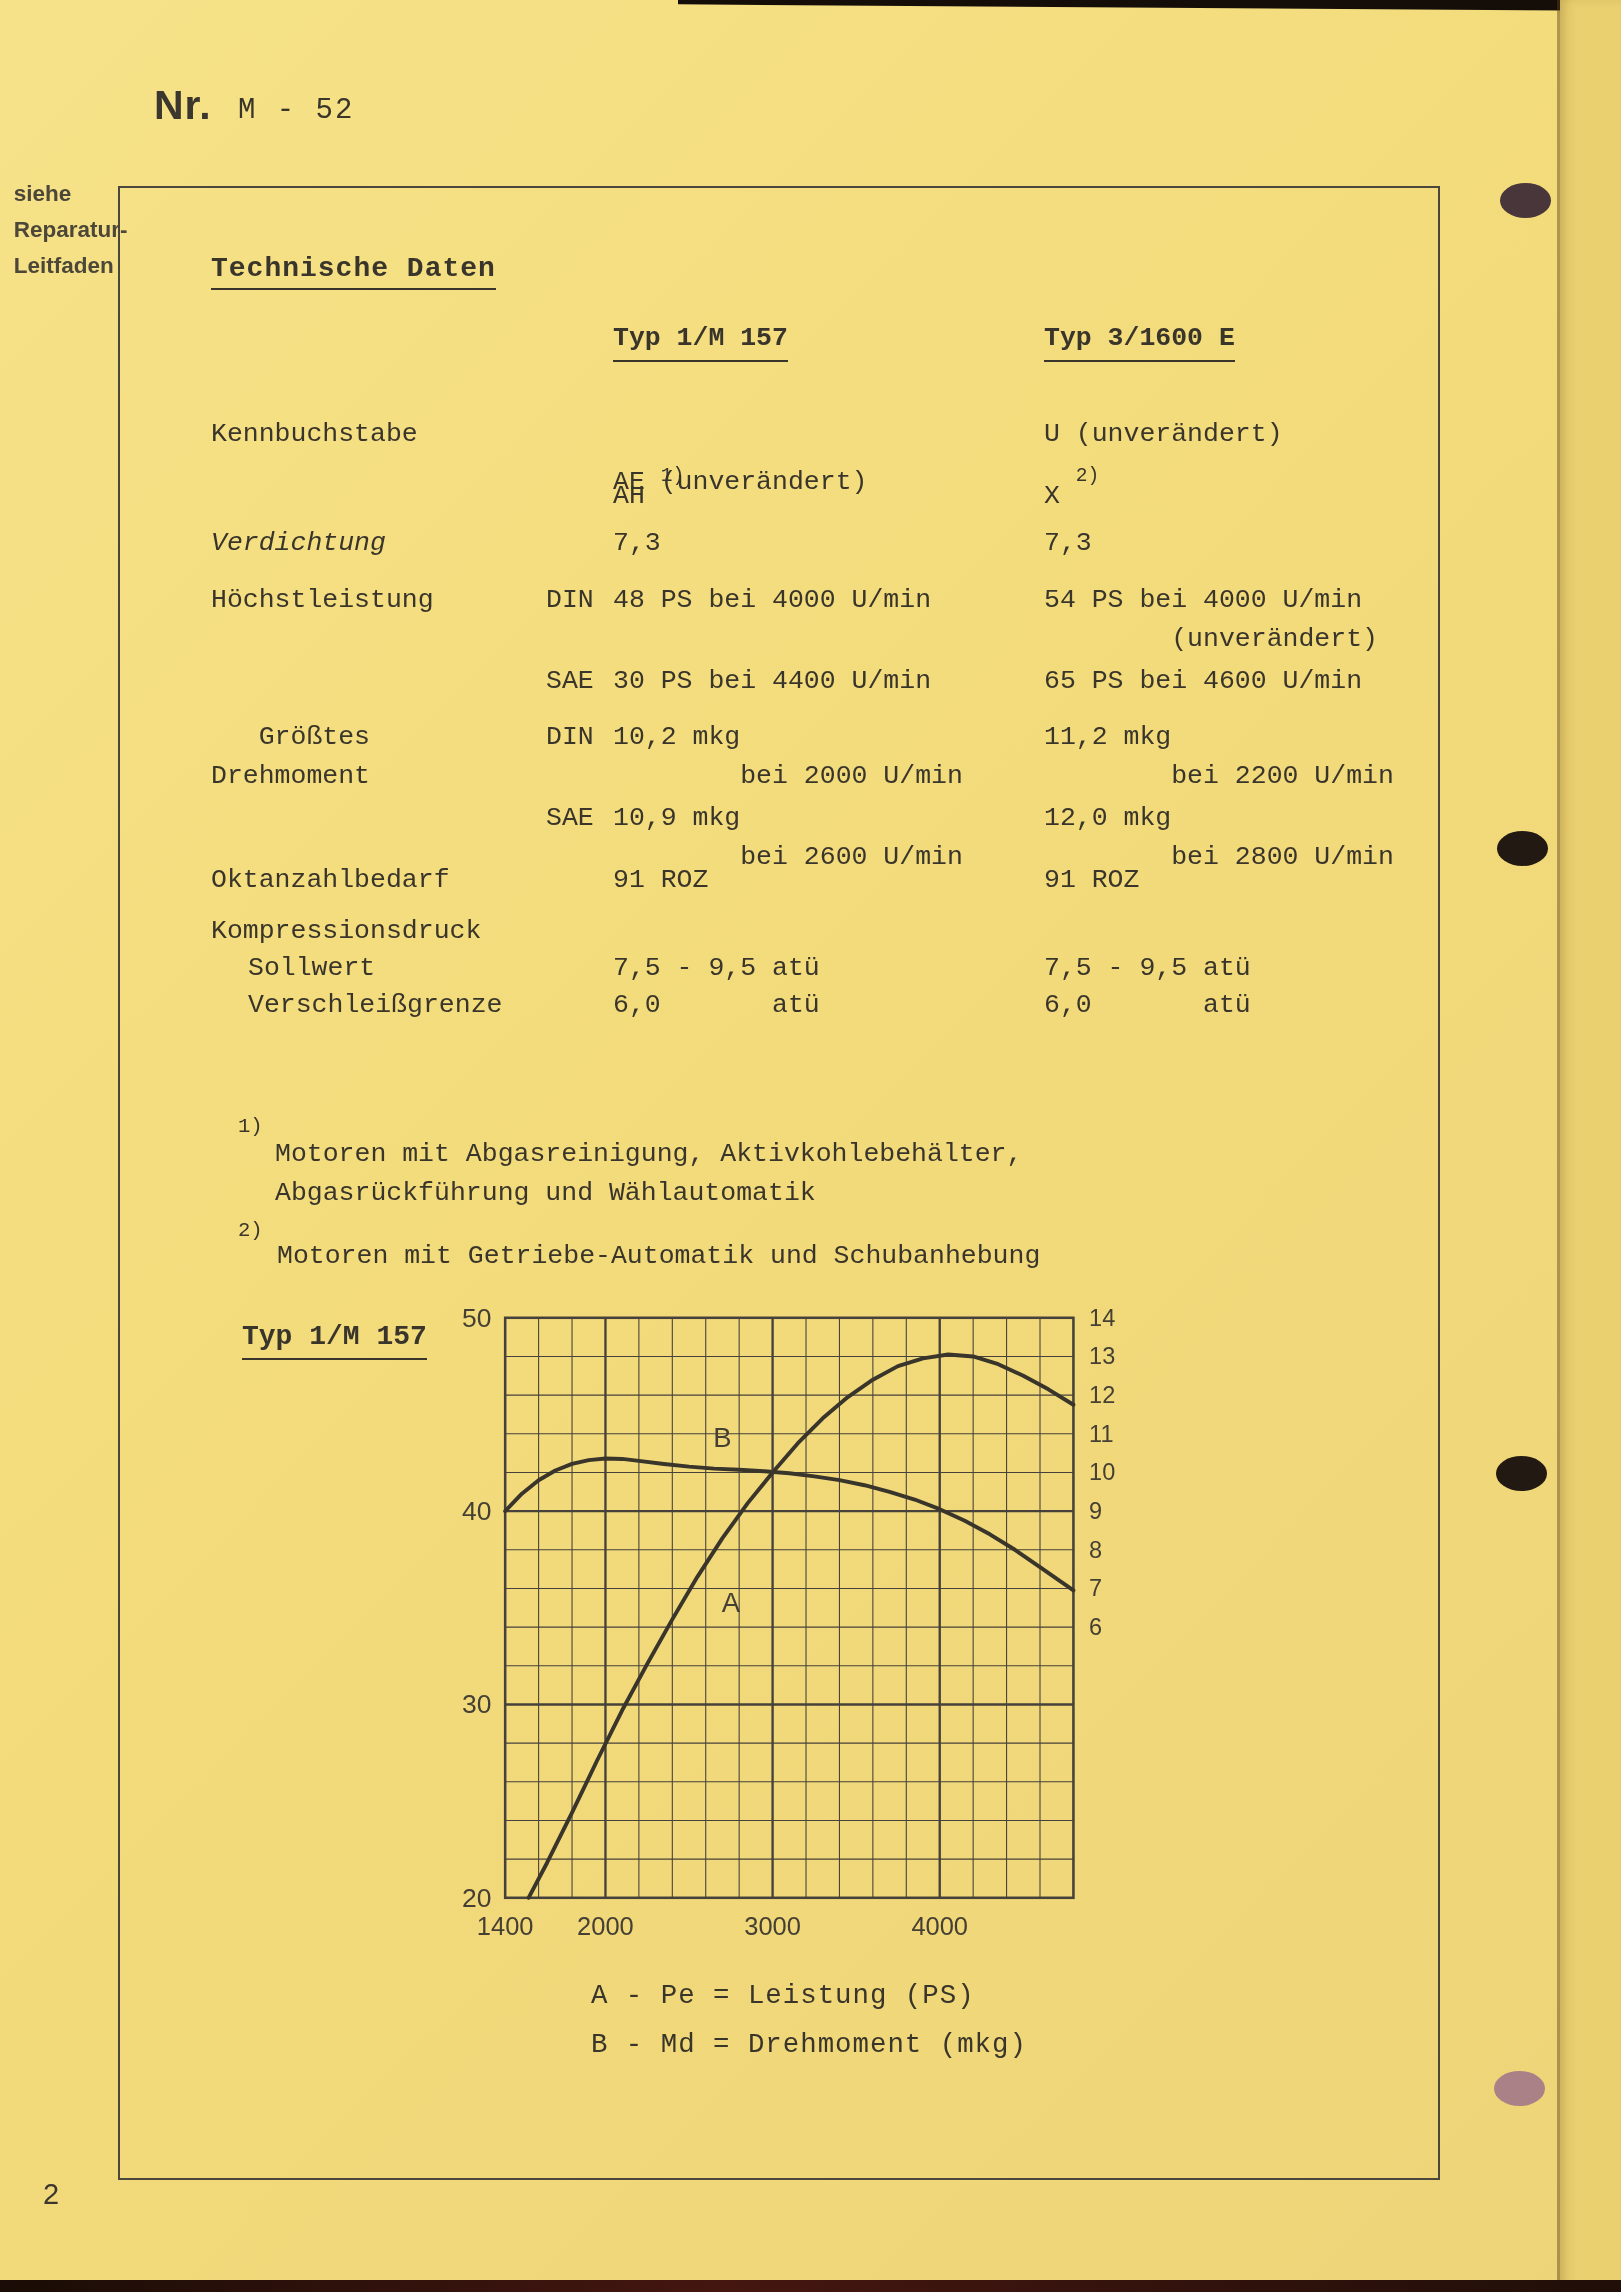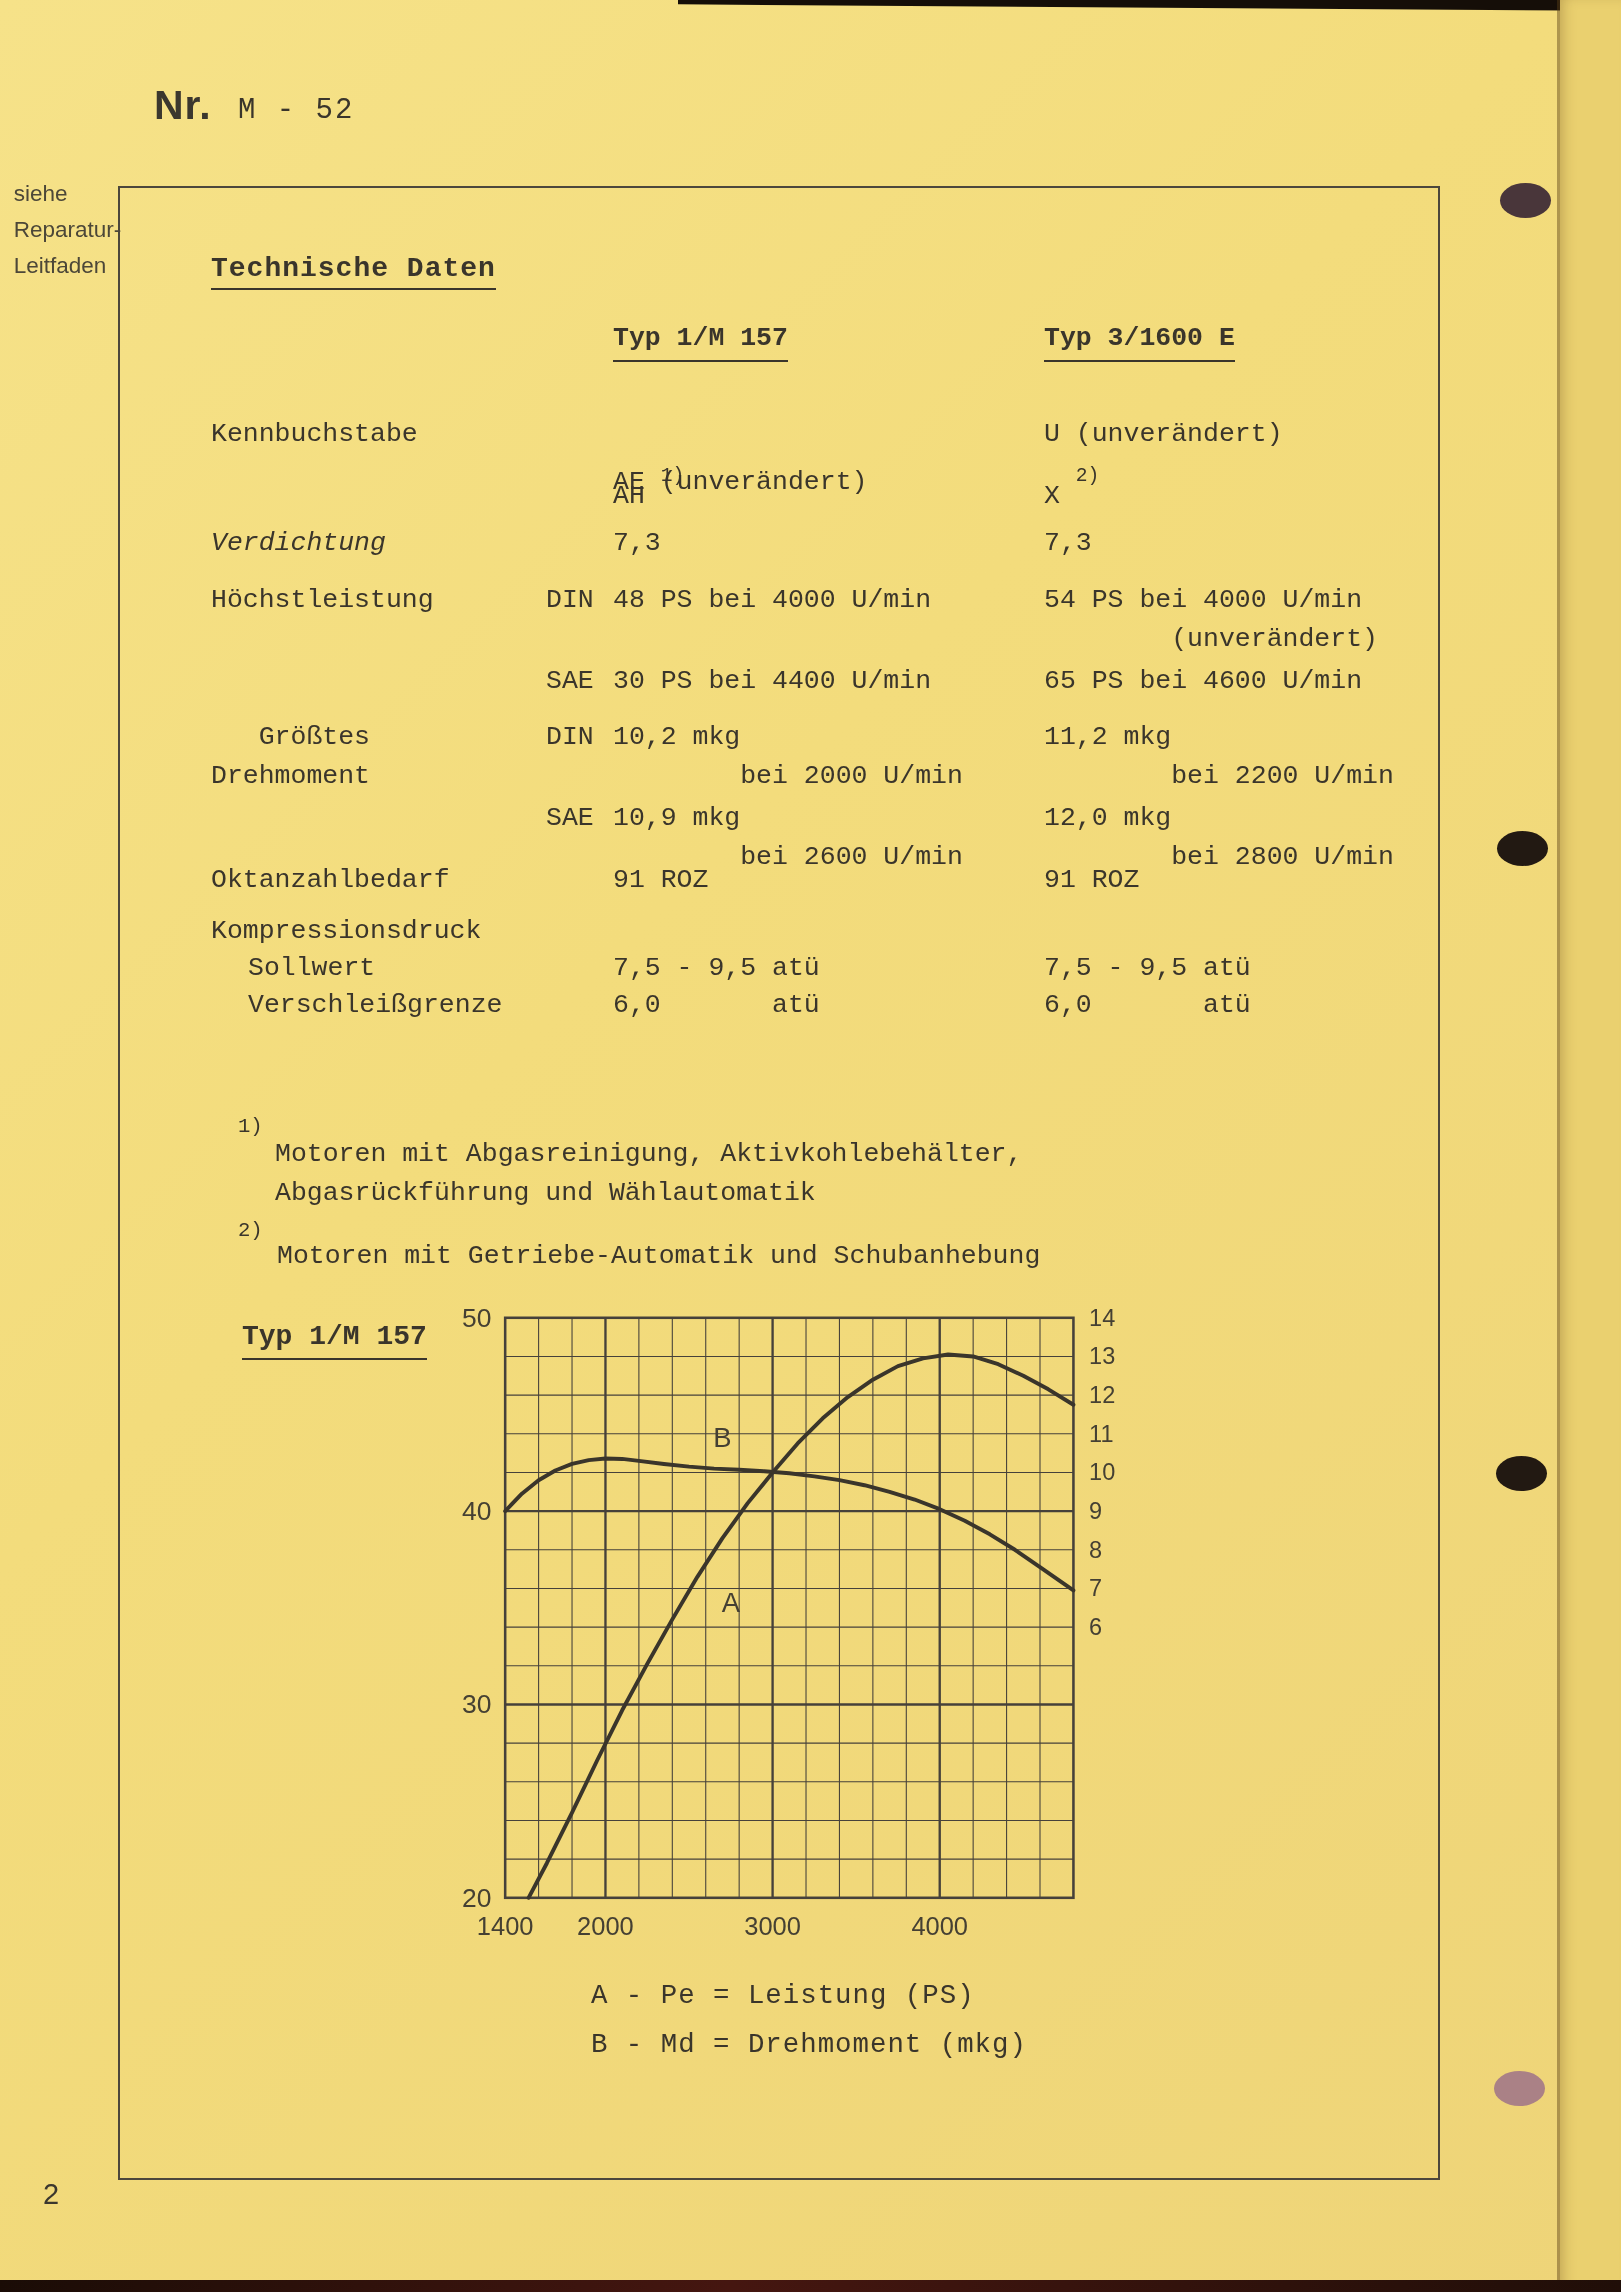--- a/index.html
+++ b/index.html
@@ -20,21 +20,21 @@
     background:linear-gradient(90deg,#1a0c06 0%,#451610 45%,#200e08 100%);}
   .fold-line{left:1557px;top:0;width:2.9px;height:2293px;background:rgba(90,64,22,.45);}
   .edge-strip{left:1560px;top:0;width:61px;height:2293px;background:#ead06f;
     box-shadow:inset 7.8px 0 13.7px -5.9px rgba(99,72,25,.35);}
   .punch{border-radius:50%;}
   
   .frame{left:118px;top:186px;width:1318px;height:1990px;border:2px solid #4c473c;background:transparent;}
   
   .doc-no-prefix{left:142px;top:82px;font-size:41px;font-weight:bold;color:#3b372e;letter-spacing:1px;margin-left:12px;}
   .doc-no{left:238px;top:94px;font-size:29px;letter-spacing:2px;}
-  .margin-note{left:13.7px;top:176px;font-size:22.5px;font-weight:400;color:#4c4738;line-height:36px;white-space:pre-line;}
+  .margin-note{left:13.7px;top:176px;font-size:22.5px;font-weight:700;color:#4c4738;line-height:36px;white-space:pre-line;}
   .section-title{left:211px;top:253px;font-size:28px;font-weight:bold;
     border-bottom:2.9px solid #3a352b;padding-bottom:4px;letter-spacing:1px;}
   .col-head{font-size:26.5px;font-weight:bold;border-bottom:2.9px solid #3a352b;padding-bottom:6.9px;}
   .cell{font-size:26.5px;line-height:39px;}
   .supmark{font-size:19.6px;position:relative;top:-11.8px;}
   .fnmark{font-size:20.6px;}
   .fntext{font-size:26.5px;line-height:39px;white-space:pre-line;}
   .chart-title{left:242px;top:1321px;font-size:28px;font-weight:bold;
     border-bottom:2.9px solid #3a352b;padding-bottom:5.9px;}
   .legend-line{font-size:27.4px;letter-spacing:1px;}

